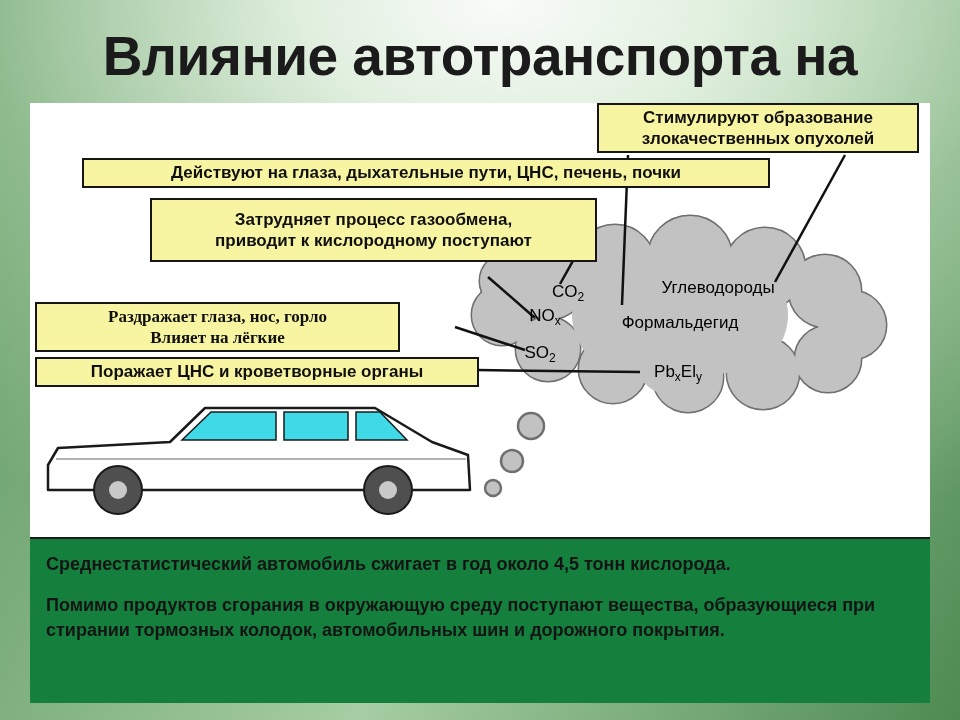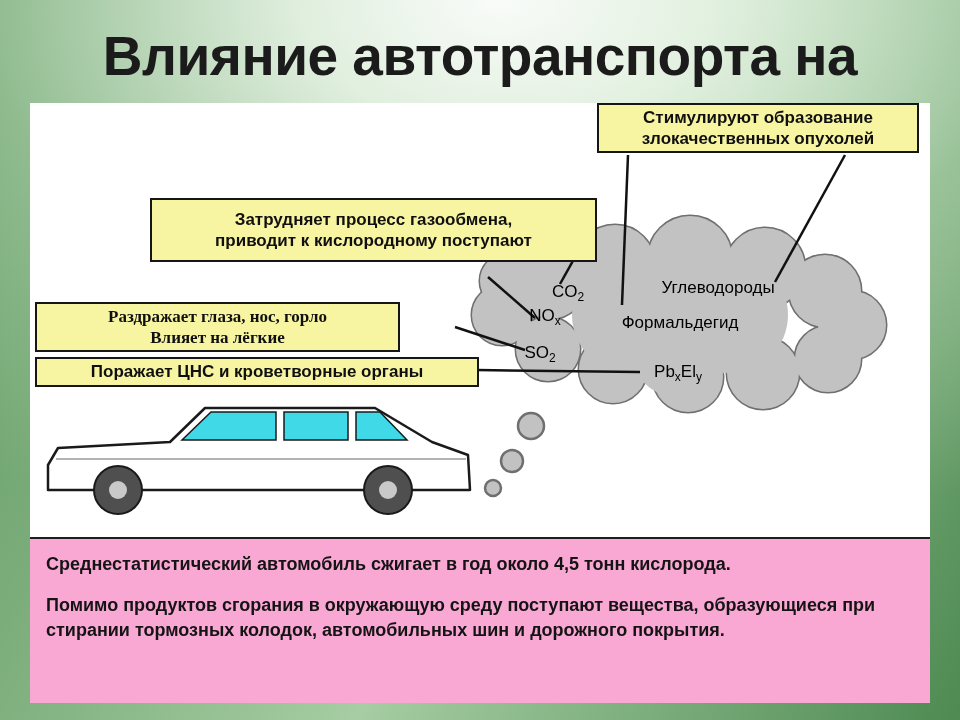--- a/index.html
+++ b/index.html
@@ -28,21 +28,21 @@
     text-align:center;font-weight:bold;font-size:17px;line-height:1.25;color:#101010;
     padding:1px 22px;
   }
   .chem{
     position:absolute;transform:translate(-50%,-50%);
     font-weight:normal;font-size:17px;color:#000000;white-space:nowrap;
   }
   .chem sub{font-size:12px;}
   .footer{
     position:absolute;left:0;top:434px;width:900px;height:166px;box-sizing:border-box;
-    background:#f9a8d4;border-top:2px solid #1d1d1d;
+    background:#15803d;border-top:2px solid #1d1d1d;
     padding:13px 16px;font-weight:bold;font-size:18px;line-height:1.38;color:#141414;
   }
   .footer p{margin:0 0 16px 0;}
 </style>
 </head>
 <body>
 
 <div class="slide">
 
   <div class="title">Влияние автотранспорта на человека</div>
@@ -111,20 +111,23 @@
         <circle cx="88" cy="387" r="9" fill="#c9c9c9"></circle>
         <circle cx="358" cy="387" r="24" fill="#4f4f4f" stroke="#1a1a1a" stroke-width="2"></circle>
         <circle cx="358" cy="387" r="9" fill="#c9c9c9"></circle>
       </g>
     </svg>
 
     <div class="ybox" style="left:567px;top:0;width:322px;height:50px;">
       <span>Стимулируют образование злокачественных опухолей</span>
     </div>
 
+    <div class="ybox" style="left:52px;top:55px;width:688px;height:30px;">
+      <span>Действуют на глаза, дыхательные пути, ЦНС, печень, почки</span>
+    </div>
 
     <div class="ybox" style="left:120px;top:95px;width:447px;height:64px;">
       <span>Затрудняет процесс газообмена,</span>
       <span>приводит к кислородному поступают</span>
     </div>
 
 
     <div class="ybox" style="left:5px;top:199px;width:365px;height:50px;font-family:Liberation Serif, serif;">
       <span>Раздражает глаза, нос, горло</span>
       <span>Влияет на лёгкие</span>

